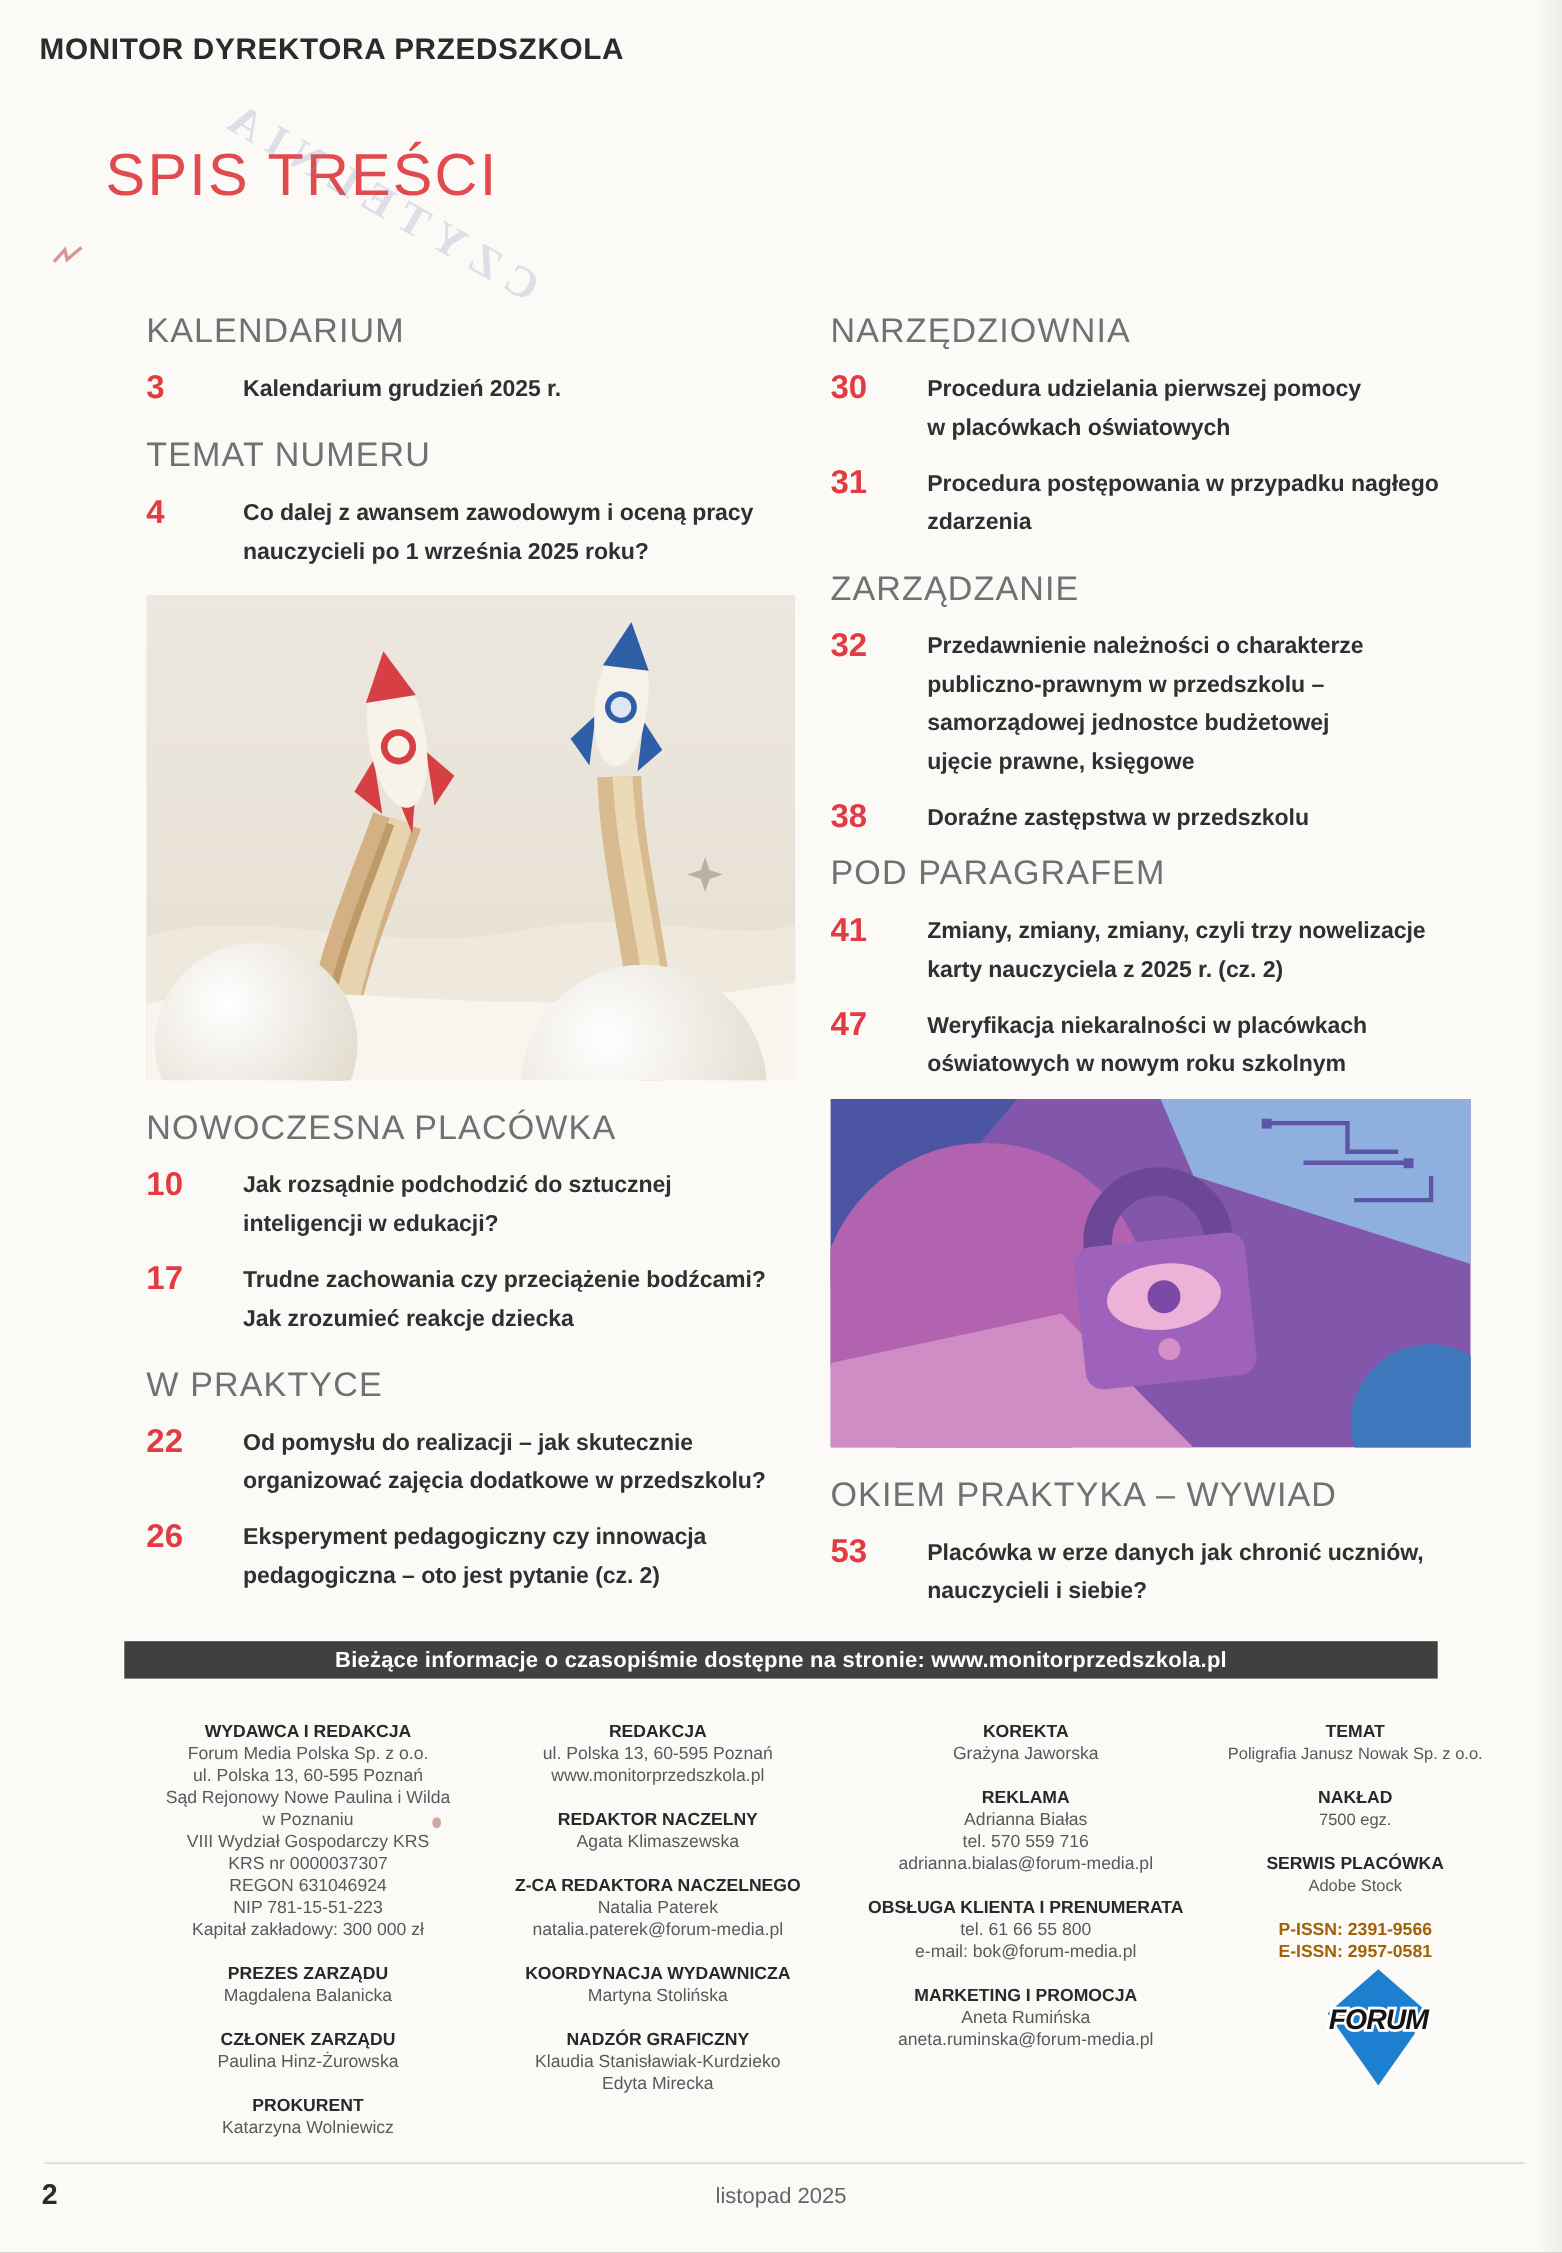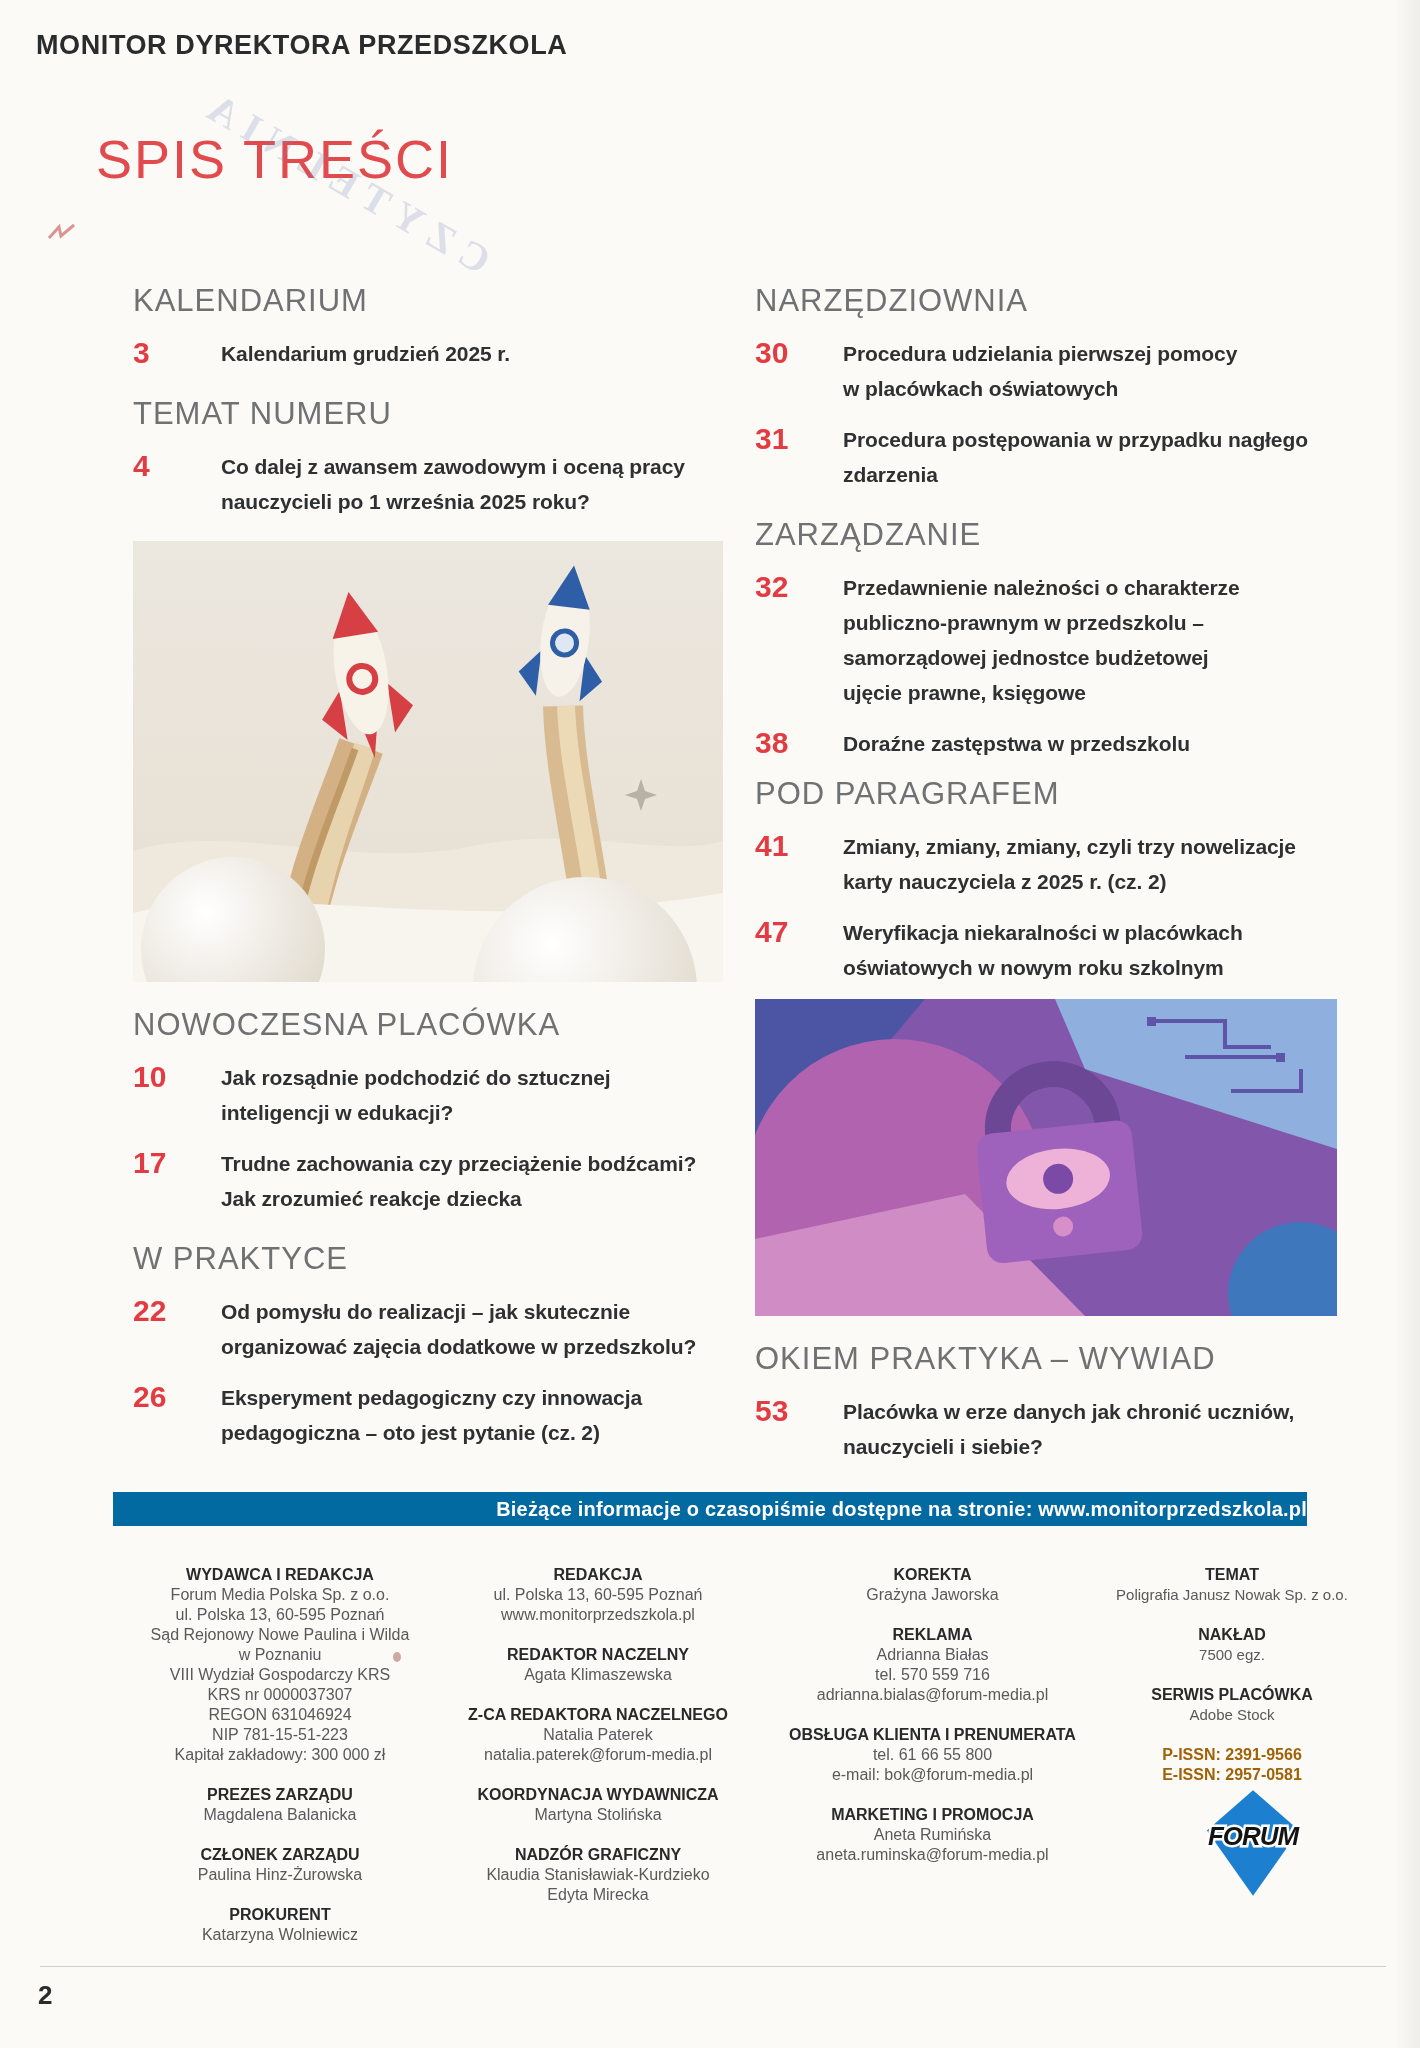--- a/index.html
+++ b/index.html
@@ -27,22 +27,22 @@
   .sec-heading.first{margin-top:0;}
   .sec-heading.mt-sm{margin-top:14px;}
   .entry{display:flex;margin-top:16px;}
   .entry-num{flex:0 0 88px;width:88px;font-size:30px;line-height:34px;font-weight:bold;color:#e23c42;}
   .entry-text{font-size:21px;line-height:35px;font-weight:600;color:#2e3032;
         white-space:pre;letter-spacing:-0.1px;}
 
   .toc-image{display:block;width:590px;height:441px;margin:22px 0 12px 0;}
   .toc-image2{display:block;width:582px;height:317px;margin:14px 0 0 0;}
 
-  .banner{position:absolute;left:113px;top:1492px;width:1194px;height:34px;background:#0369a1;
-        color:#ffffff;font-size:20px;font-weight:bold;line-height:34px;text-align:right;
+  .banner{position:absolute;left:113px;top:1492px;width:1194px;height:34px;background:#404040;
+        color:#ffffff;font-size:20px;font-weight:bold;line-height:34px;text-align:center;
         letter-spacing:.2px;}
 
   .footer{position:absolute;left:0;top:1565px;width:1420px;font-size:16px;color:#58595b;}
   .fcol{position:absolute;top:0;text-align:center;}
   .fcol1{left:130px;width:300px;}
   .fcol2{left:433px;width:330px;}
   .fcol3{left:775px;width:315px;}
   .fcol4{left:1092px;width:280px;font-size:15px;}
   .fblock{margin-bottom:20px;}
   .ftitle{font-weight:bold;color:#28292b;line-height:20px;white-space:nowrap;font-size:16px;}
@@ -317,14 +317,15 @@
     </div>
   </div>
 
   <svg class="forum-logo" viewBox="0 0 100 110">
     <polygon points="50,0 98,42 50,110 2,42" fill="#1d7fd0"></polygon>
     <text x="50" y="57" text-anchor="middle" font-size="27" font-weight="bold" font-style="italic" letter-spacing="-1" fill="#141414" stroke="#ffffff" stroke-width="5" paint-order="stroke" font-family="Liberation Sans, sans-serif">FORUM</text>
   </svg>
 
   <div class="folio-rule"></div>
   <div class="page-num">2</div>
+  <div class="issue-date">listopad 2025</div>
 
 </div>
 
 </body></html>

